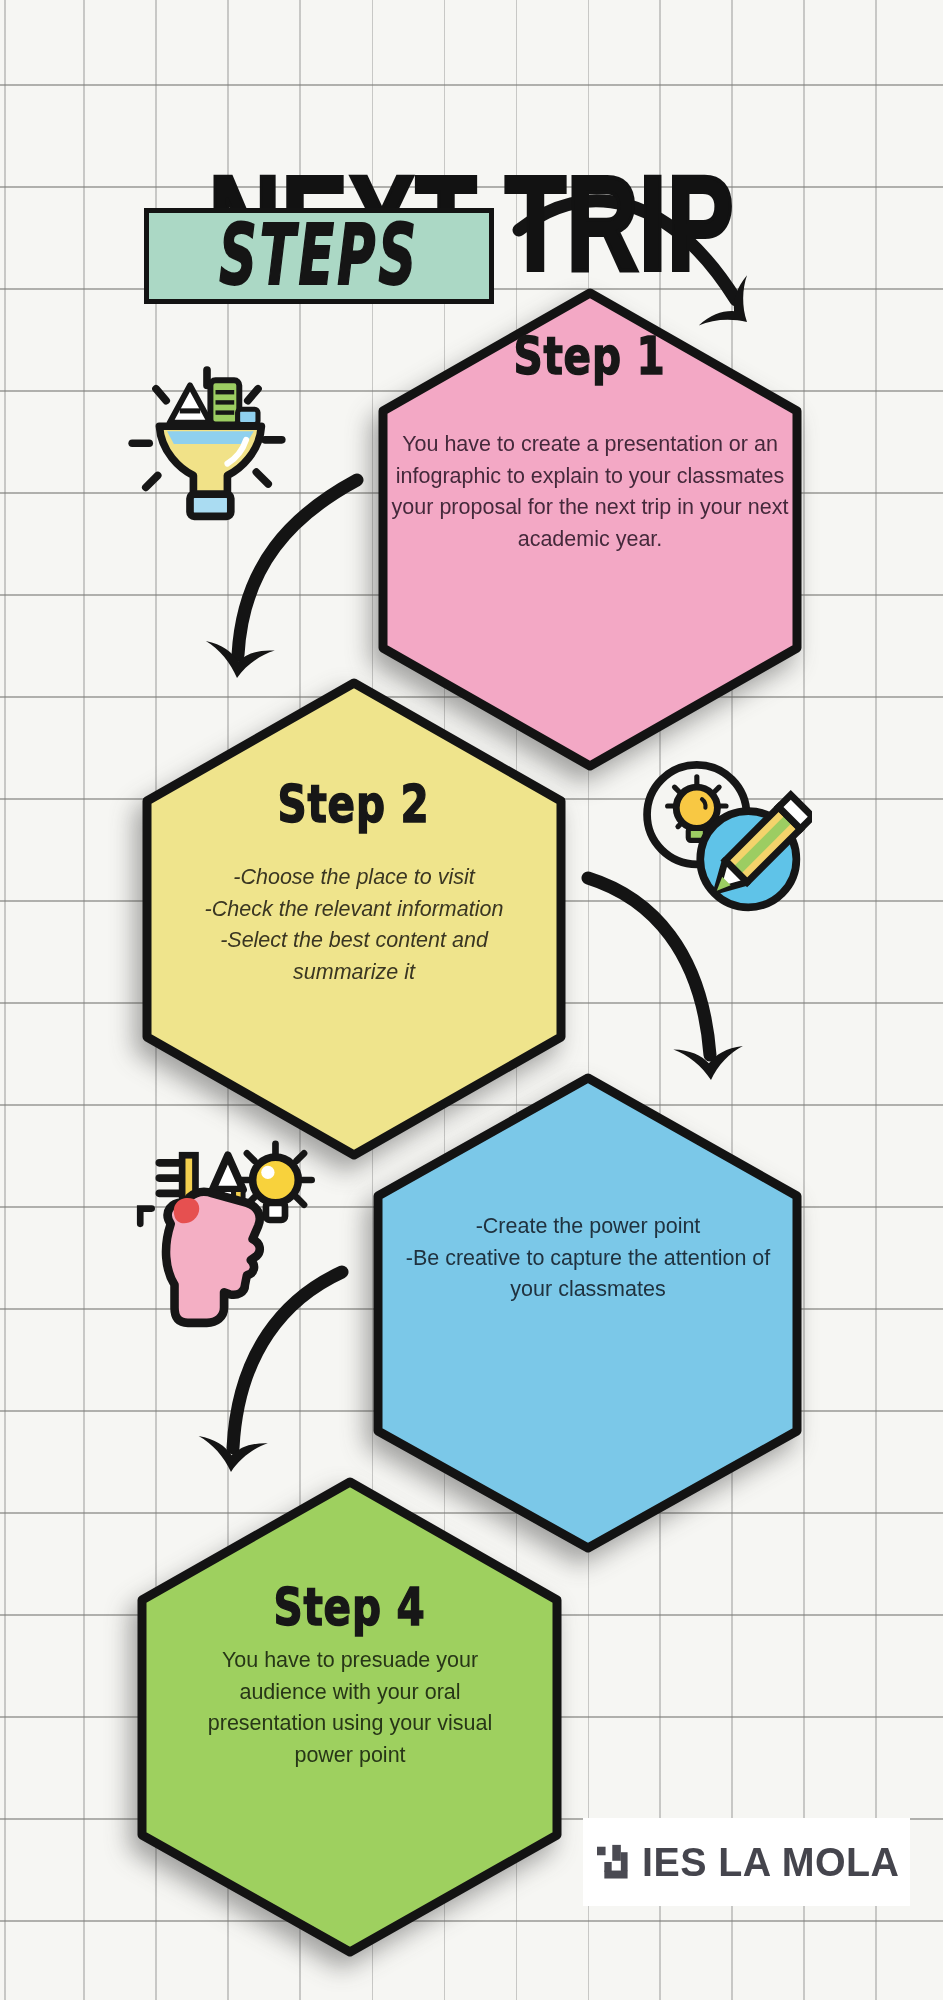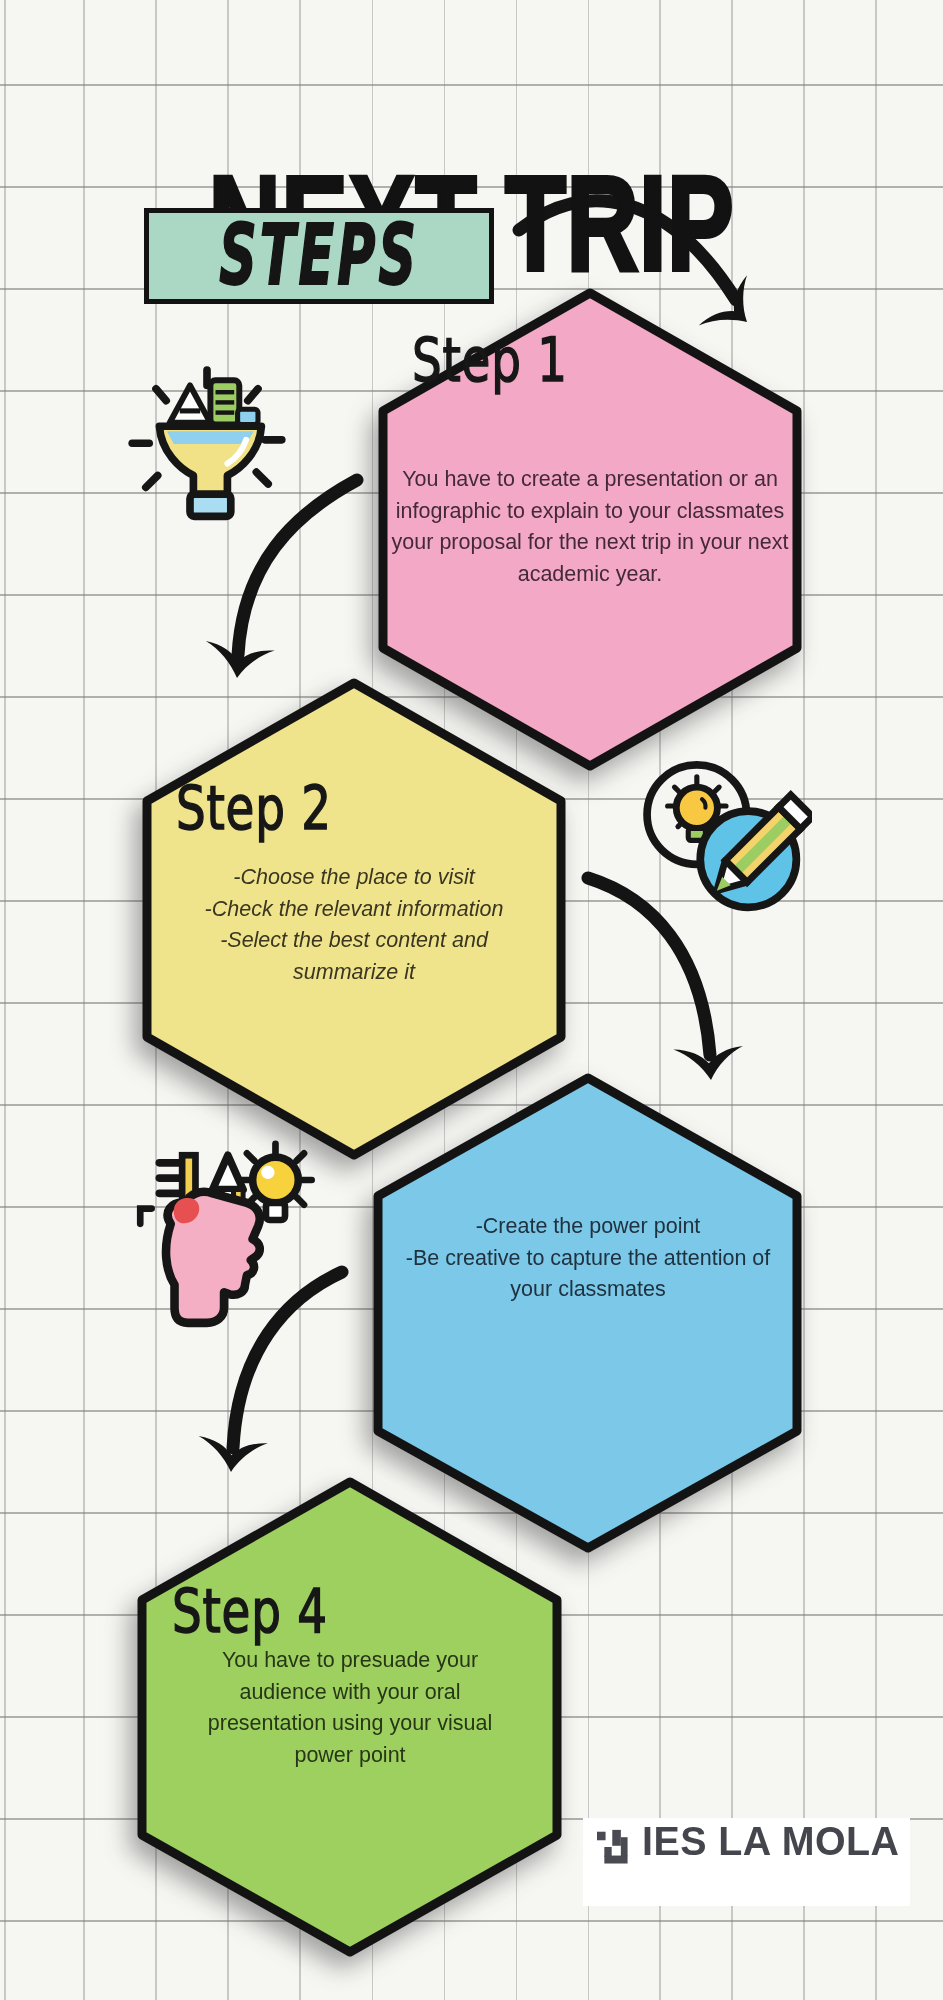--- a/index.html
+++ b/index.html
@@ -31,45 +31,45 @@
     background:#abd8c5;border:5px solid #131313;box-sizing:border-box;
     display:flex;align-items:flex-start;justify-content:center;font-style:italic;
   }
   .badge span{
     display:inline-block;font-family:"DejaVu Sans", sans-serif;font-weight:700;
     font-size:84px;line-height:1;color:#151515;-webkit-text-stroke:2px #151515;
     transform:scaleX(.62);transform-origin:50% 50%;letter-spacing:5px;
   }
 
   .step-title{
-    position:absolute;z-index:3;text-align:left;color:#171717;
-    font-family:"DejaVu Sans", sans-serif;font-weight:400;font-size:60px;line-height:1;
+    position:absolute;z-index:3;text-align:center;color:#171717;
+    font-family:"DejaVu Sans", sans-serif;font-weight:700;font-size:52px;line-height:1;
     -webkit-text-stroke:1.5px #171717;
   }
   .step-title span{display:inline-block;transform:scaleX(.78);transform-origin:50% 50%;letter-spacing:1px;}
 
   .step-body{
     position:absolute;z-index:3;text-align:center;white-space:pre-line;
     font-family:"Liberation Sans", sans-serif;font-size:21.5px;line-height:1.47;
   }
-  .body1{left:388px;top:464px;width:404px;color:#44293b;}
+  .body1{left:388px;top:429px;width:404px;color:#44293b;}
   .body2{left:168px;top:862px;width:372px;color:#3a3622;font-style:italic;}
   .body3{left:395px;top:1211px;width:386px;color:#20323f;}
   .body4{left:183px;top:1645px;width:334px;color:#273617;}
 
   .t1{left:390px;top:330px;width:400px;}
   .t2{left:154px;top:778px;width:400px;}
   .t3{left:388px;top:1178px;width:400px;}
   .t4{left:150px;top:1560px;width:400px;margin-top:21px;}
 
   .icon{position:absolute;z-index:2;}
 
   .logo-box{
     position:absolute;left:583px;top:1818px;width:327px;height:88px;z-index:3;
-    background:#ffffff;display:flex;align-items:flex-start;gap:13px;box-sizing:border-box;padding-left:14px;
+    background:#ffffff;display:flex;align-items:center;gap:13px;box-sizing:border-box;padding-left:14px;
   }
   .logo-text{
     font-family:"Liberation Sans", sans-serif;font-weight:700;font-size:41px;color:#45454d;
     letter-spacing:0.5px;transform:scaleX(.96);transform-origin:0 50%;white-space:nowrap;
   }
 </style>
 </head>
 <body>
 
 <div class="canvas">

